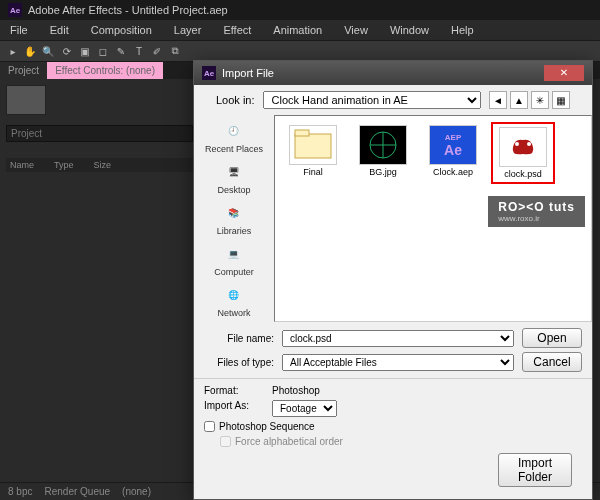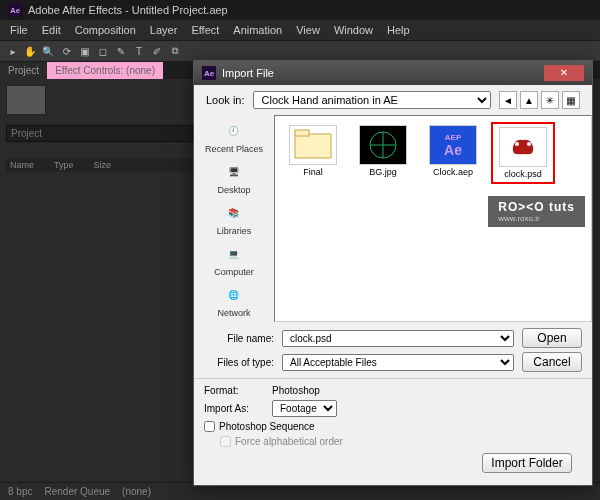--- a/index.html
+++ b/index.html
@@ -1,21 +1,21 @@
 <!DOCTYPE html>
 <html><head>
 <meta charset="utf-8">
 <style>
 * { margin: 0; padding: 0; box-sizing: border-box; font-family: "Segoe UI", Tahoma, sans-serif; }
 body { background: #2a2a2a; width: 600px; height: 500px; overflow: hidden; position: relative; }
 
 .titlebar { background: #1a1a1a; color: #ccc; font-size: 11px; padding: 3px 8px; display: flex; align-items: center; gap: 6px; }
 .ae-logo { width: 14px; height: 14px; background: #1f0a36; display: inline-flex; align-items: center; justify-content: center; color: #c99cf0; font-size: 8px; font-weight: bold; }
 
-.menubar { background: #2a2a2a; display: flex; gap: 2px; padding: 2px 4px; }
+.menubar { background: #2a2a2a; display: flex; gap: 10px; padding: 2px 4px; }
 .menubar span { color: #ccc; font-size: 11px; padding: 2px 6px; }
 
 .toolbar { background: #383838; border-top: 1px solid #1a1a1a; border-bottom: 1px solid #1a1a1a; padding: 3px 6px; display: flex; gap: 4px; }
 .tool { width: 14px; height: 14px; color: #bbb; font-size: 10px; display: inline-flex; align-items: center; justify-content: center; }
 
 .workspace { display: flex; height: 420px; }
 .left-panel { width: 200px; background: #2a2a2a; border-right: 1px solid #1a1a1a; }
 .panel-tabs { display: flex; background: #1e1e1e; }
 .panel-tab { color: #999; font-size: 10px; padding: 3px 8px; background: #2a2a2a; }
 .panel-tab.inactive { background: #f9a8d4; color: #666; }
@@ -28,21 +28,21 @@
 .comp-tab { color: #999; font-size: 10px; padding: 3px 8px; background: #2e2e2e; display: inline-flex; align-items: center; gap: 4px; }
 .comp-icon { width: 10px; height: 10px; background: #555; }
 
 .bottom-strip { position: absolute; bottom: 0; left: 0; right: 0; background: #2a2a2a; border-top: 1px solid #1a1a1a; padding: 3px 8px; color: #888; font-size: 10px; display: flex; gap: 12px; }
 
 
 .dialog { position: absolute; left: 193px; top: 60px; width: 400px; background: #f0f0f0; border: 1px solid #555; box-shadow: 0 4px 20px rgba(0,0,0,0.5); font-size: 11px; }
 .dlg-titlebar { background: linear-gradient(#5a5a5a, #3e3e3e); color: #fff; padding: 4px 8px; display: flex; align-items: center; justify-content: space-between; }
 .dlg-titlebar-left { display: flex; align-items: center; gap: 6px; }
 .dlg-close { background: #c75050; color: #fff; width: 40px; height: 16px; text-align: center; font-size: 10px; line-height: 16px; }
-.dlg-look { padding: 6px 12px; display: flex; align-items: center; gap: 8px; }
+.dlg-look { padding: 6px 22px; display: flex; align-items: center; gap: 8px; }
 .dlg-look select { flex: 1; font-size: 11px; padding: 1px 4px; }
 .dlg-navicons { display: flex; gap: 3px; }
 .dlg-navicons span { width: 18px; height: 18px; border: 1px solid #aaa; display: inline-flex; align-items: center; justify-content: center; font-size: 10px; background: #fff; }
 
 .dlg-main { display: flex; }
 .dlg-sidebar { width: 80px; padding: 4px; display: flex; flex-direction: column; gap: 6px; align-items: center; }
 .side-item { display: flex; flex-direction: column; align-items: center; gap: 1px; font-size: 9px; color: #333; }
 .side-icon { width: 28px; height: 24px; display: flex; align-items: center; justify-content: center; }
 
 .dlg-files { flex: 1; padding: 6px; display: flex; flex-wrap: wrap; gap: 6px; align-content: flex-start; background: #fff; border: 1px inset #ccc; min-height: 180px; position: relative; }
@@ -52,21 +52,21 @@
 
 .dlg-watermark { position: absolute; right: 6px; top: 80px; background: rgba(60,60,60,0.82); color: #fff; padding: 4px 10px; font-size: 12px; pointer-events:none; }
 .dlg-watermark .sub { font-size: 8px; color: #ccc; }
 
 .dlg-fields { padding: 6px 10px; display: grid; grid-template-columns: 70px 1fr 60px; gap: 4px 8px; align-items: center; }
 .dlg-fields label { font-size: 10px; text-align: right; }
 .dlg-fields select { font-size: 10px; padding: 1px 3px; width: 100%; }
 .dlg-btn { background: linear-gradient(#fefefe,#e2e2e2); border: 1px solid #888; border-radius: 3px; font-size: 12px; padding: 2px 6px; text-align: center; }
 
 .dlg-lower { padding: 6px 10px; font-size: 10px; border-top: 1px solid #ccc; }
-.dlg-lower .row { display: flex; align-items: center; gap: 8px; margin-bottom: 4px; }
+.dlg-lower .row { display: flex; gap: 8px; margin-bottom: 4px; }
 .dlg-lower label.lbl { width: 60px; }
 .dlg-lower select { font-size: 10px; padding: 1px 3px; }
 .chk { display: flex; align-items: center; gap: 4px; margin-top: 4px; }
 .chk input { width: 11px; height: 11px; }
 .dlg-footer { display: flex; justify-content: flex-end; padding: 6px 10px; }
 </style>
 </head>
 <body>
 
 <div class="titlebar">
@@ -238,16 +238,16 @@
     </div>
     <div class="chk">
       <input type="checkbox" style="">
       <span>Photoshop Sequence</span>
     </div>
     <div class="chk" style="margin-left:16px;color:#888;">
       <input type="checkbox" disabled="" style="">
       <span>Force alphabetical order</span>
     </div>
     <div class="dlg-footer">
-      <div class="dlg-btn" style="width:90px;">Import Folder</div>
+      <div class="dlg-btn" style="width:74px;">Import Folder</div>
     </div>
   </div>
 </div>
 
 </body></html>

